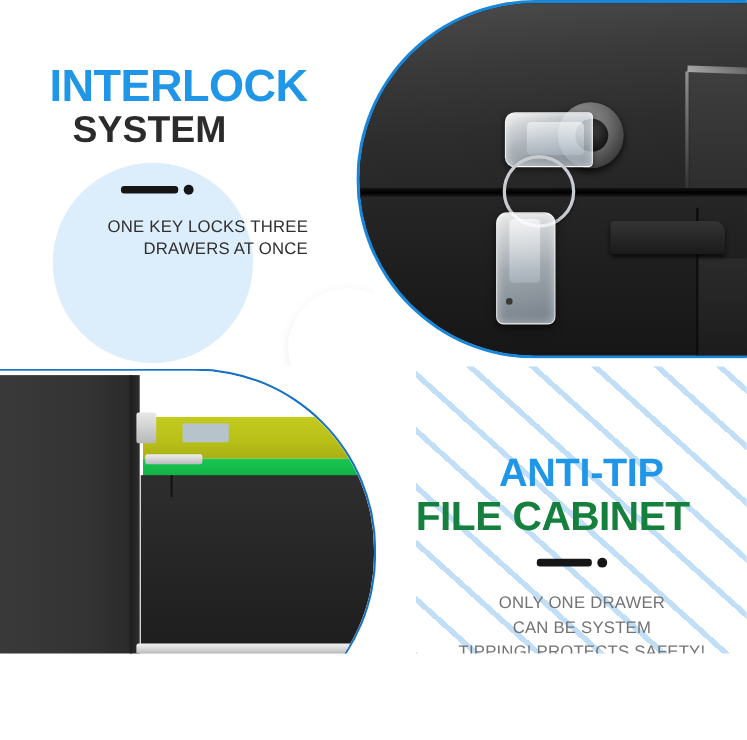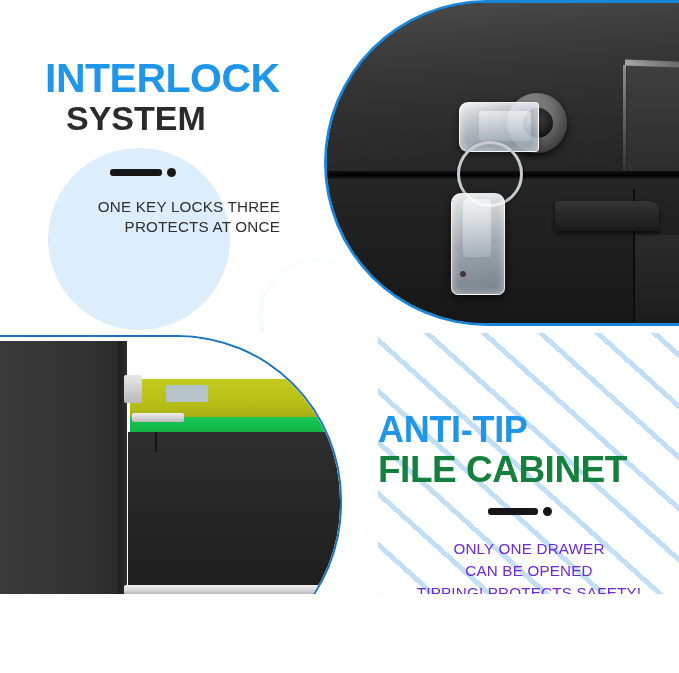--- a/index.html
+++ b/index.html
@@ -129,29 +129,29 @@
   .caster-l-top{position:absolute;left:238px;top:272px;width:22px;height:10px;background:#303030;border-radius:5px;}
 
   
   .stripes{position:absolute;inset:0;
       background:repeating-linear-gradient(
         42deg,
         rgba(190,222,248,0) 0px, rgba(190,222,248,0) 17px,
         rgba(183,217,246,.85) 17px, rgba(183,217,246,.85) 22px,
         rgba(190,222,248,0) 22px, rgba(190,222,248,0) 38px);}
   .br-text{position:absolute;left:0;top:0;width:301px;height:340px;}
-  .title-line3{position:absolute;left:0;top:79px;width:301px;
+  .title-line3{position:absolute;left:0;top:79px;width:301px;text-align:center;
       font-size:36px;font-weight:bold;color:#2096e8;line-height:1;letter-spacing:-0.3px;}
   .title-line4{position:absolute;left:0;top:118px;width:301px;text-align:left;
       font-size:37px;font-weight:bold;color:#15803d;line-height:1;letter-spacing:-0.5px;}
   .divider2{position:absolute;left:110px;top:174px;display:flex;align-items:center;gap:5px;}
   .divider2 .bar{width:50px;height:7px;background:#161616;border-radius:3px;}
   .divider2 .dot{width:9px;height:9px;border-radius:50%;background:#161616;}
   .sub-br{position:absolute;left:6px;top:205px;width:290px;text-align:center;
-      font-size:15.2px;color:#6d28d9;line-height:1.45;letter-spacing:.2px;}
+      font-size:15.2px;color:#737373;line-height:1.45;letter-spacing:.2px;}
 
   .sub-line{display:block;}
 </style>
 </head>
 <body>
 
 <div class="canvas">
 
   <div class="quad" id="q-tl">
 
@@ -162,21 +162,21 @@
       <div class="title-line1">INTERLOCK</div>
       <div class="title-line2">SYSTEM</div>
 
       <div class="divider">
         <span class="bar"></span>
         <span class="dot"></span>
       </div>
 
       <div class="sub-tl">
         <span class="sub-line">ONE KEY LOCKS THREE</span>
-        <span class="sub-line">PROTECTS AT ONCE</span>
+        <span class="sub-line">DRAWERS AT ONCE</span>
       </div>
     </div>
   </div>
 
   <div class="quad" id="q-tr">
     <div class="photo-tr-frame">
       <div class="photo-tr">
         <div class="tr-topface"></div>
         <div class="tr-rightblock"></div>
         <div class="tr-corner-hl"></div>
@@ -236,19 +236,19 @@
       <div class="title-line3">ANTI-TIP</div>
       <div class="title-line4">FILE CABINET</div>
 
       <div class="divider2">
         <span class="bar"></span>
         <span class="dot"></span>
       </div>
 
       <div class="sub-br">
         <span class="sub-line">ONLY ONE DRAWER</span>
-        <span class="sub-line">CAN BE OPENED</span>
+        <span class="sub-line">CAN BE SYSTEM</span>
         <span class="sub-line">TIPPING! PROTECTS SAFETY!</span>
       </div>
     </div>
   </div>
 
 </div>
 
 </body></html>

